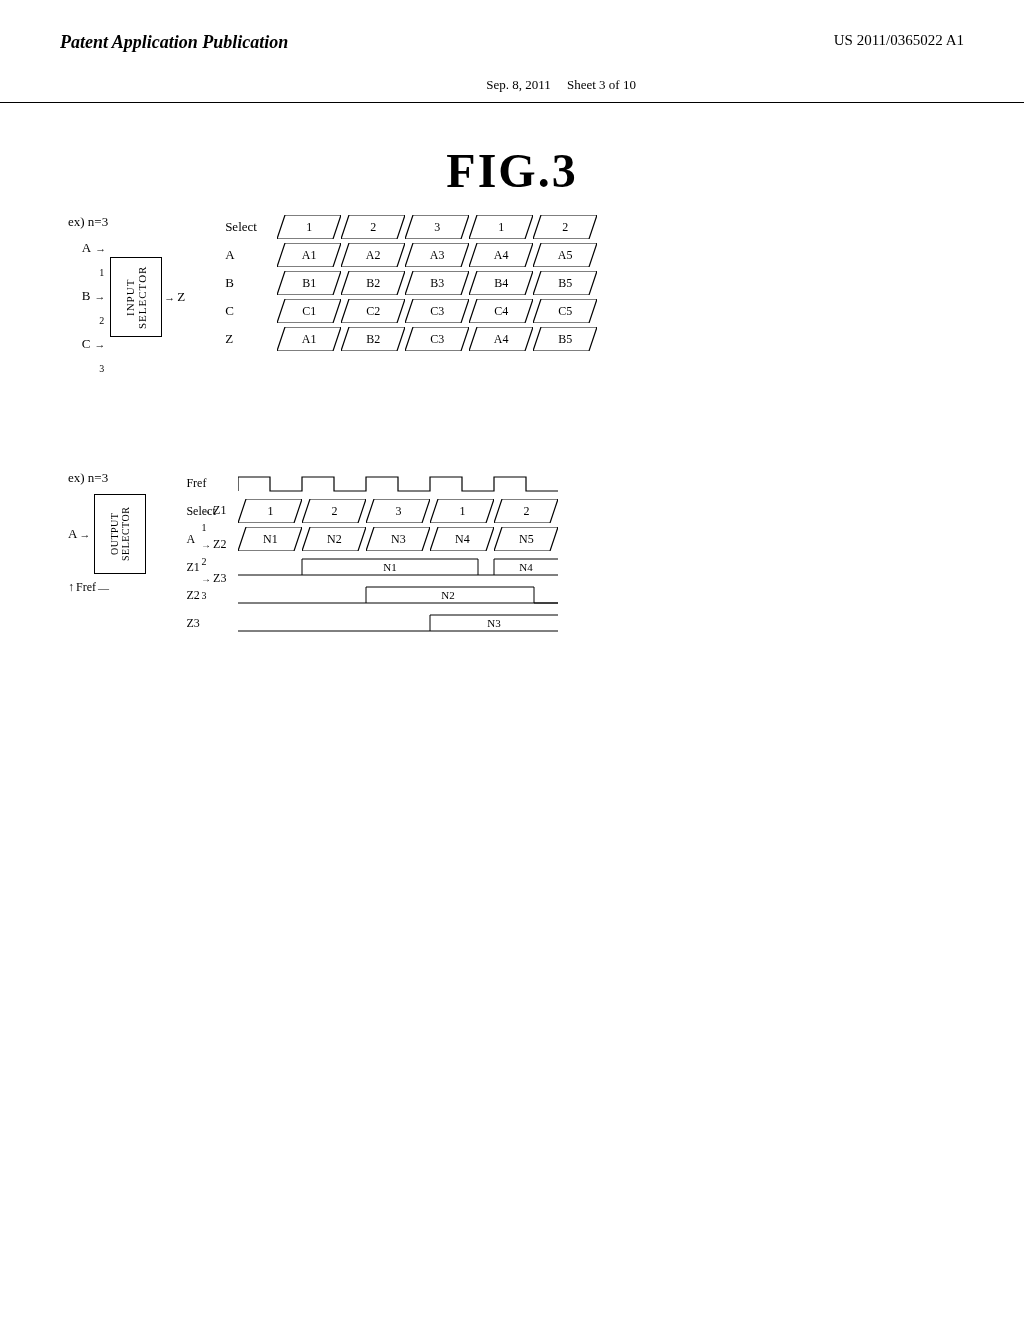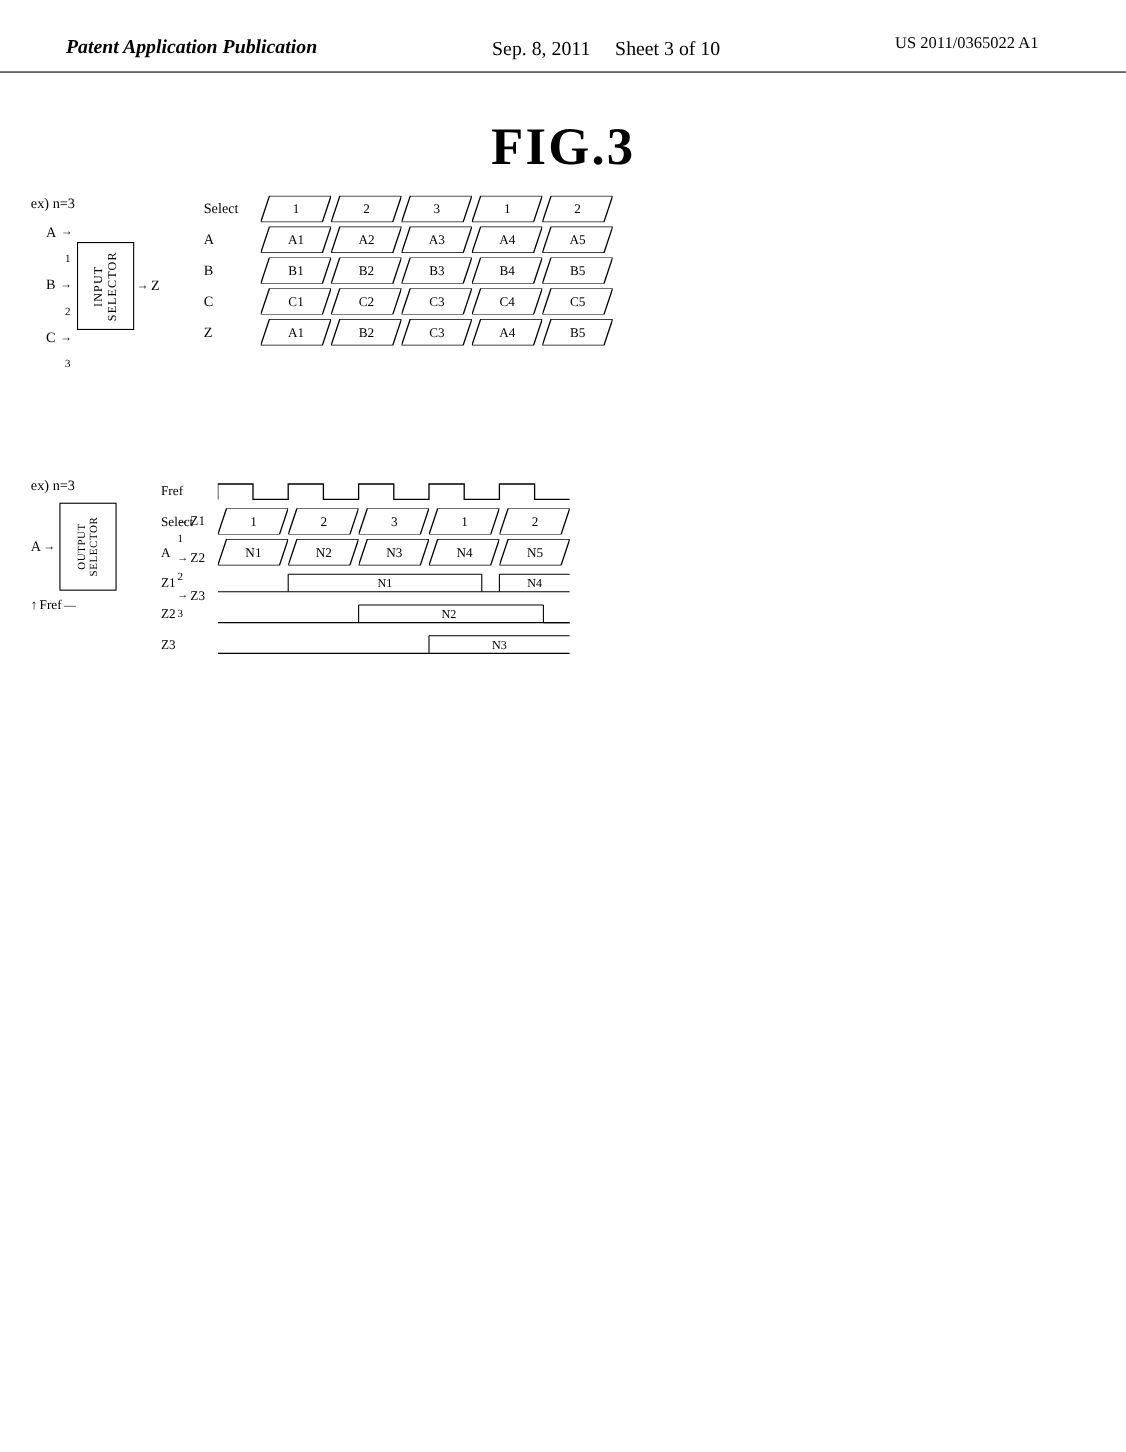--- a/index.html
+++ b/index.html
@@ -10,42 +10,43 @@
       min-height: 1320px;
       position: relative;
       color: #000;
     }
 
     
     .header {
       display: flex;
       justify-content: space-between;
       align-items: flex-start;
-      padding: 32px 80px 0 60px;
+      padding: 32px 60px 0 60px;
       border-bottom: 1px solid #000;
       padding-bottom: 8px;
     }
     .header-left {
       font-weight: bold;
       font-size: 18px;
       font-style: italic;
     }
     .header-center {
-      font-size: 18px;
+      font-size: 13px;
       text-align: center;
       line-height: 1.4;
+      margin-top: 44px;
     }
     .header-right {
       font-size: 15px;
       text-align: right;
     }
 
     
     .content {
-      padding: 20px 28px;
+      padding: 20px 68px;
     }
 
     
     .fig-title {
       text-align: center;
       font-size: 48px;
       font-weight: bold;
       margin: 20px 0 16px 0;
       letter-spacing: 2px;
     }

